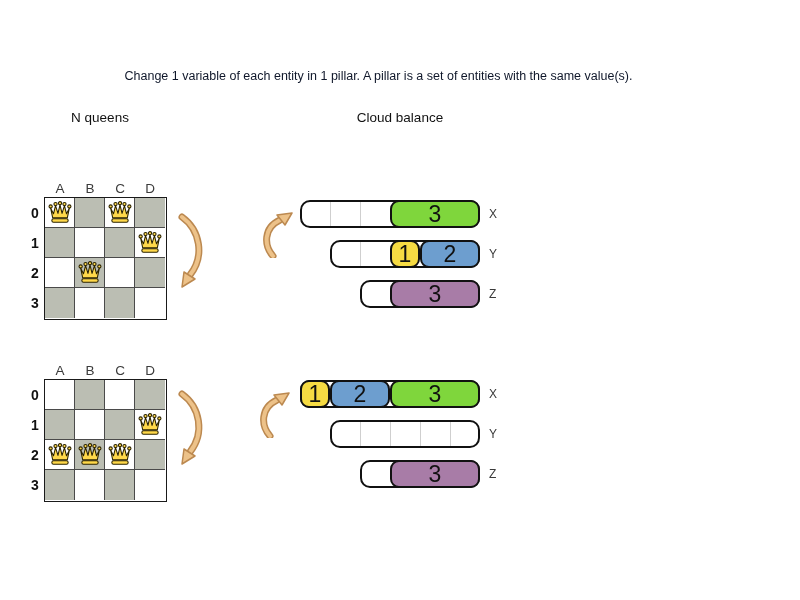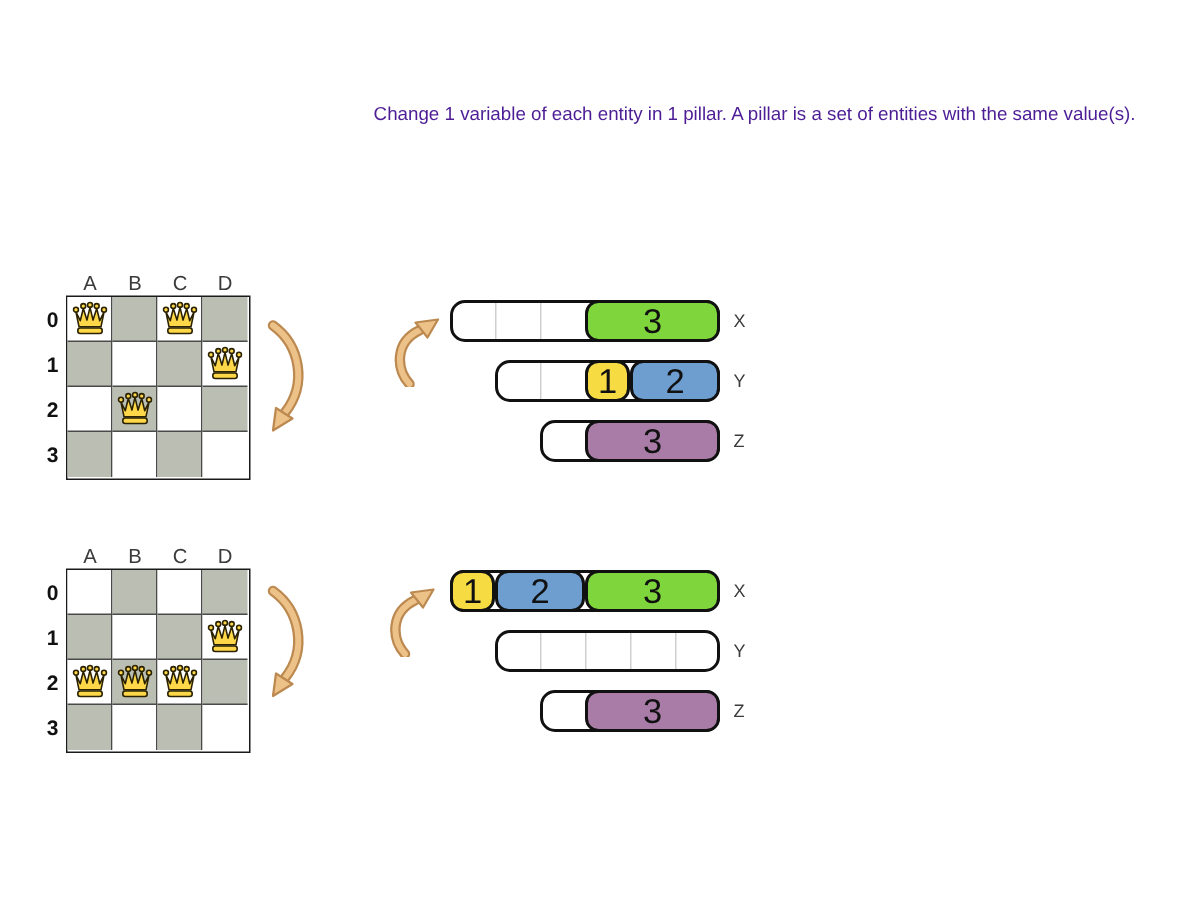--- a/index.html
+++ b/index.html
@@ -6,22 +6,22 @@
   * { box-sizing:border-box; }
   #canvas {
     position:relative; width:800px; height:600px; background:#fff;
     font-family:"Liberation Sans", sans-serif; overflow:hidden;
   }
   .title {
     position:absolute; top:29px; left:0; width:800px; text-align:center;
     font-size:34px; color:#111; letter-spacing:0;
   }
   .subtitle {
-    position:absolute; top:69px; left:0; width:757px; text-align:right;
-    font-size:12.5px; color:#4c1d95;
+    position:absolute; top:69px; left:0; width:757px; text-align:center;
+    font-size:12.5px; color:#0f172a;
   }
   .section-label {
     position:absolute; top:110px; font-size:13.5px; color:#111; text-align:center; width:200px;
   }
   #nqueens-label { left:0; }
   #cloud-label  { left:300px; }
 
   
   .board-mount { position:absolute; width:145px; height:145px; }
   .board-colhead { position:absolute; top:0; height:15px; width:30px; text-align:center;
@@ -64,20 +64,22 @@
   .arr-head  { fill:var(--arrow_fill,#EDC289); stroke:var(--arrow_outline,#BC8950);
                stroke-width:1.5; stroke-linejoin:round; }
 </style>
 </head>
 <body>
 
 <div id="canvas">
 
   <div class="subtitle">Change 1 variable of each entity in 1 pillar. A pillar is a set of entities with the same value(s).</div>
 
+  <div id="nqueens-label" class="section-label">N queens</div>
+  <div id="cloud-label" class="section-label">Cloud balance</div>
 
   <div class="board-mount" style="left:27px; top:181px;">
       <div class="board-colhead" style="left: 18px;">A</div>
       <div class="board-colhead" style="left: 48px;">B</div>
       <div class="board-colhead" style="left: 78px;">C</div>
       <div class="board-colhead" style="left: 108px;">D</div>
       <div class="board-rowlab" style="top: 17px;">0</div>
       <div class="board-rowlab" style="top: 47px;">1</div>
       <div class="board-rowlab" style="top: 77px;">2</div>
       <div class="board-rowlab" style="top: 107px;">3</div>

